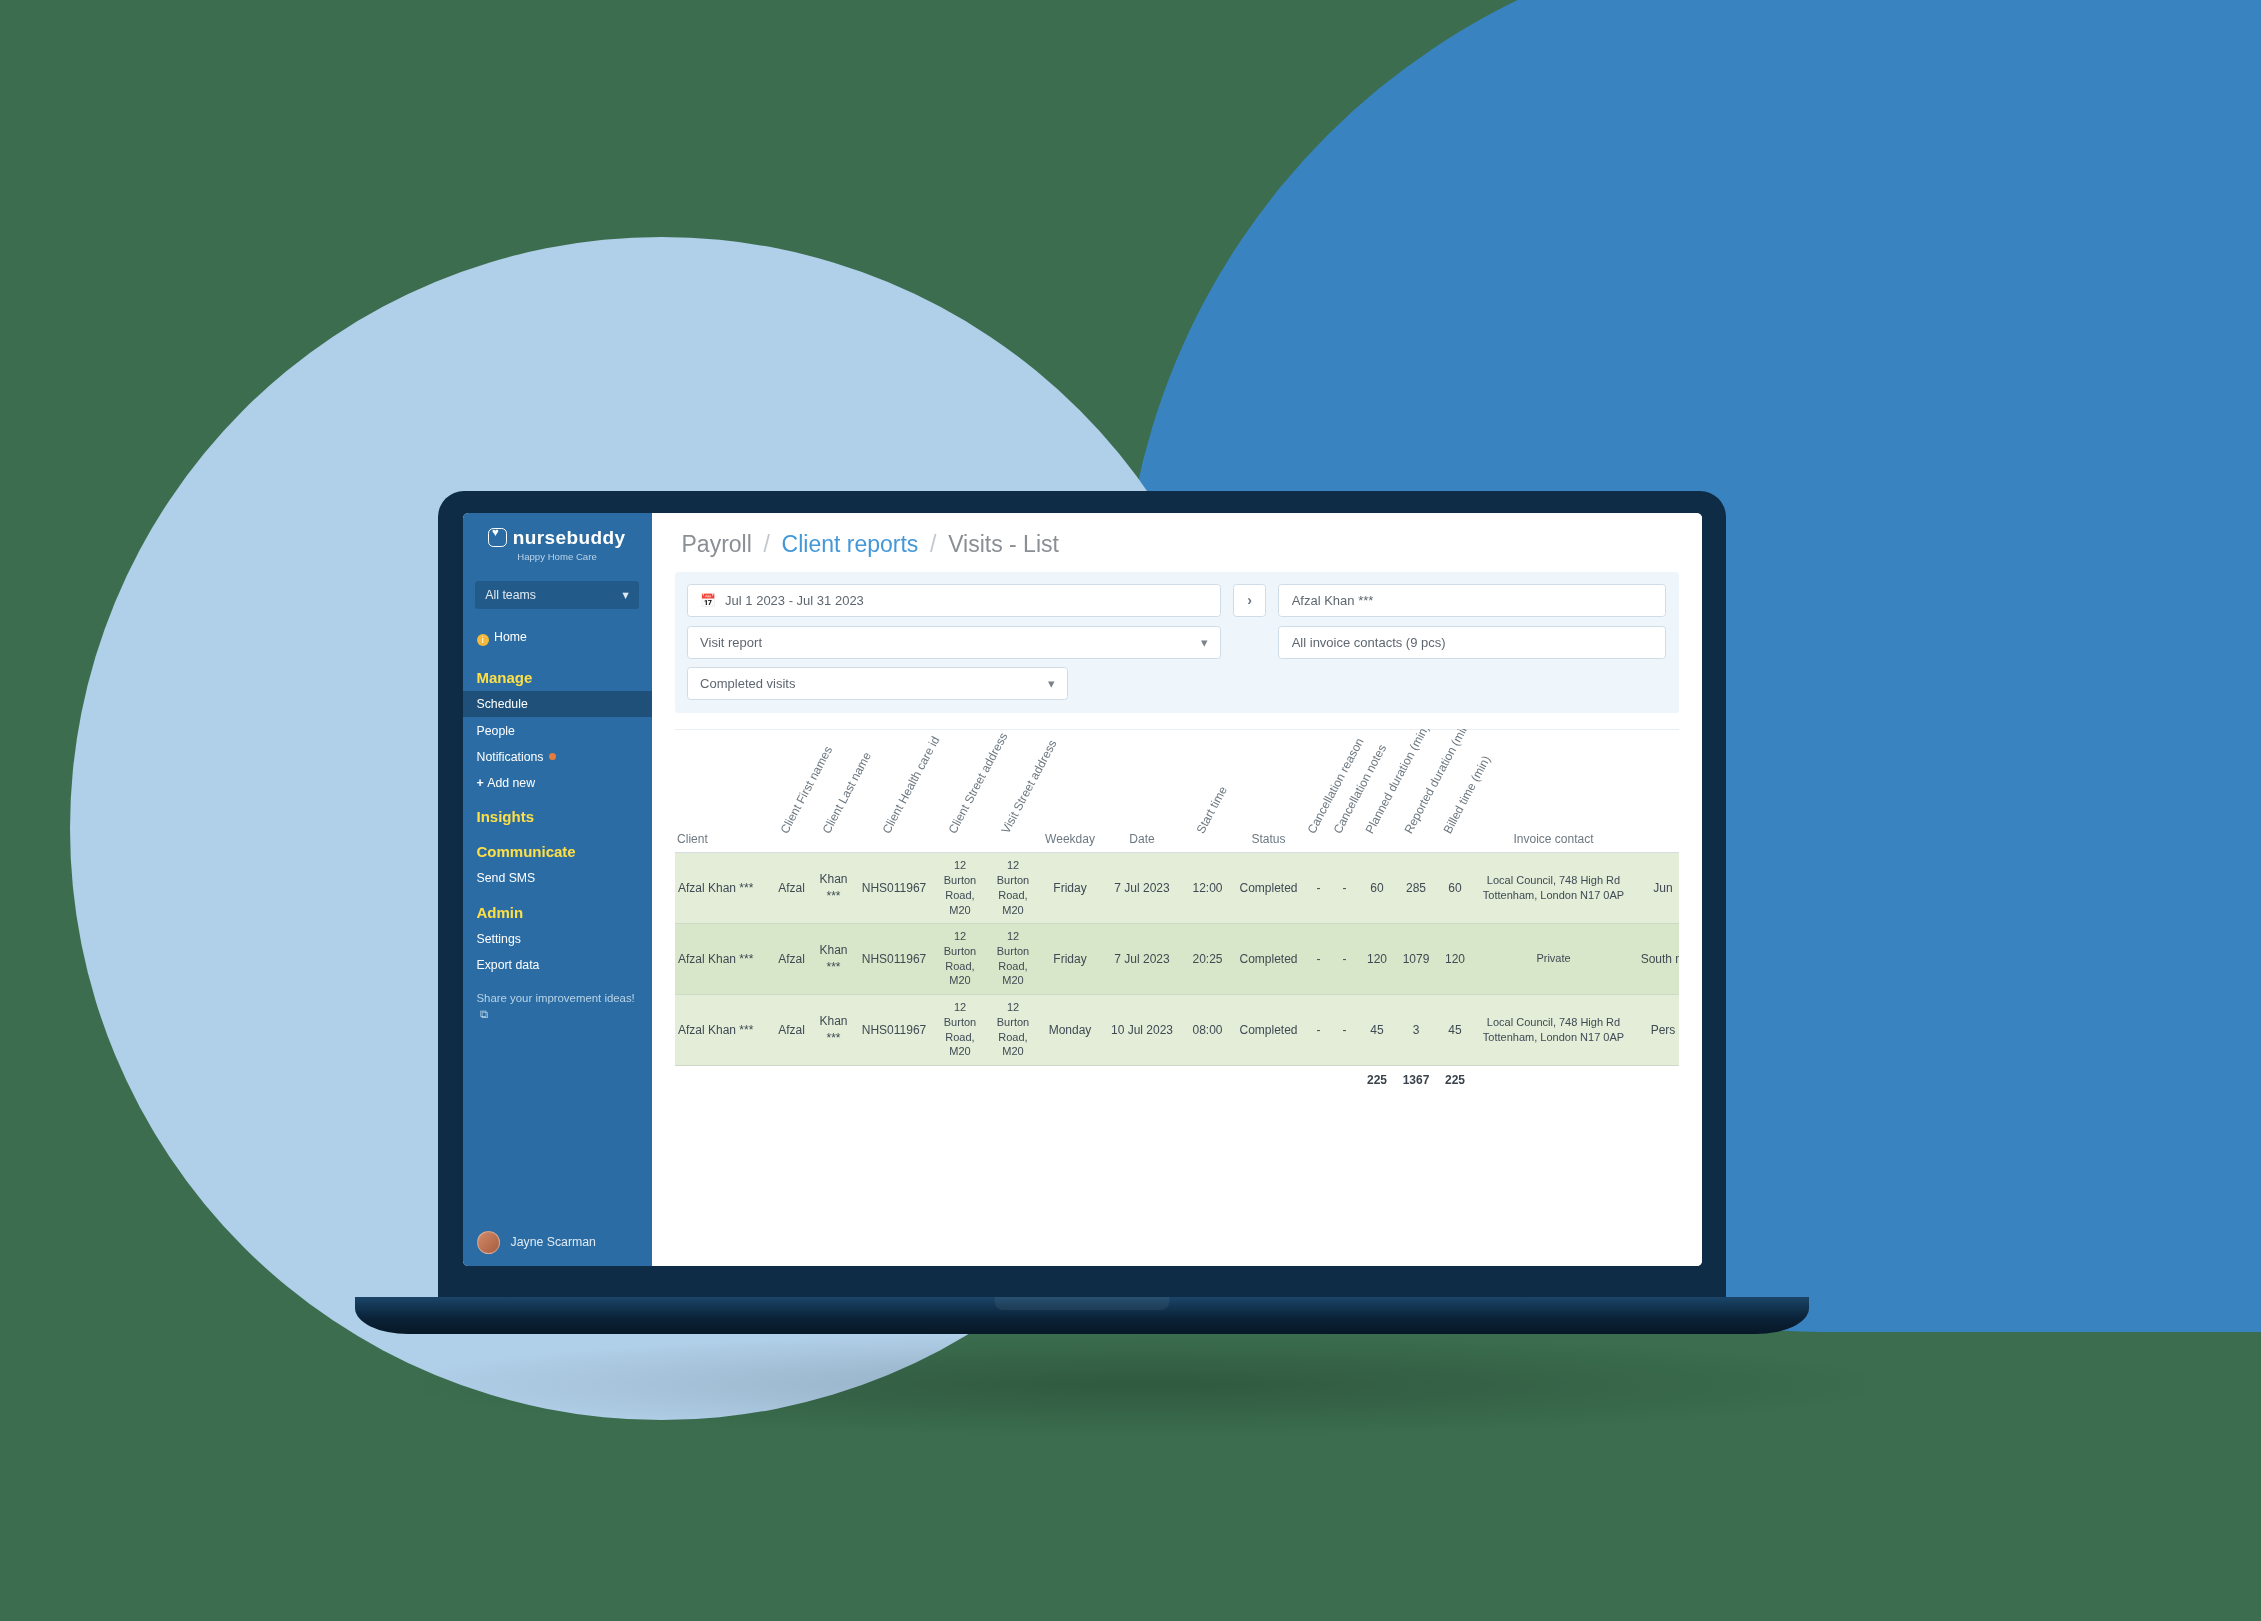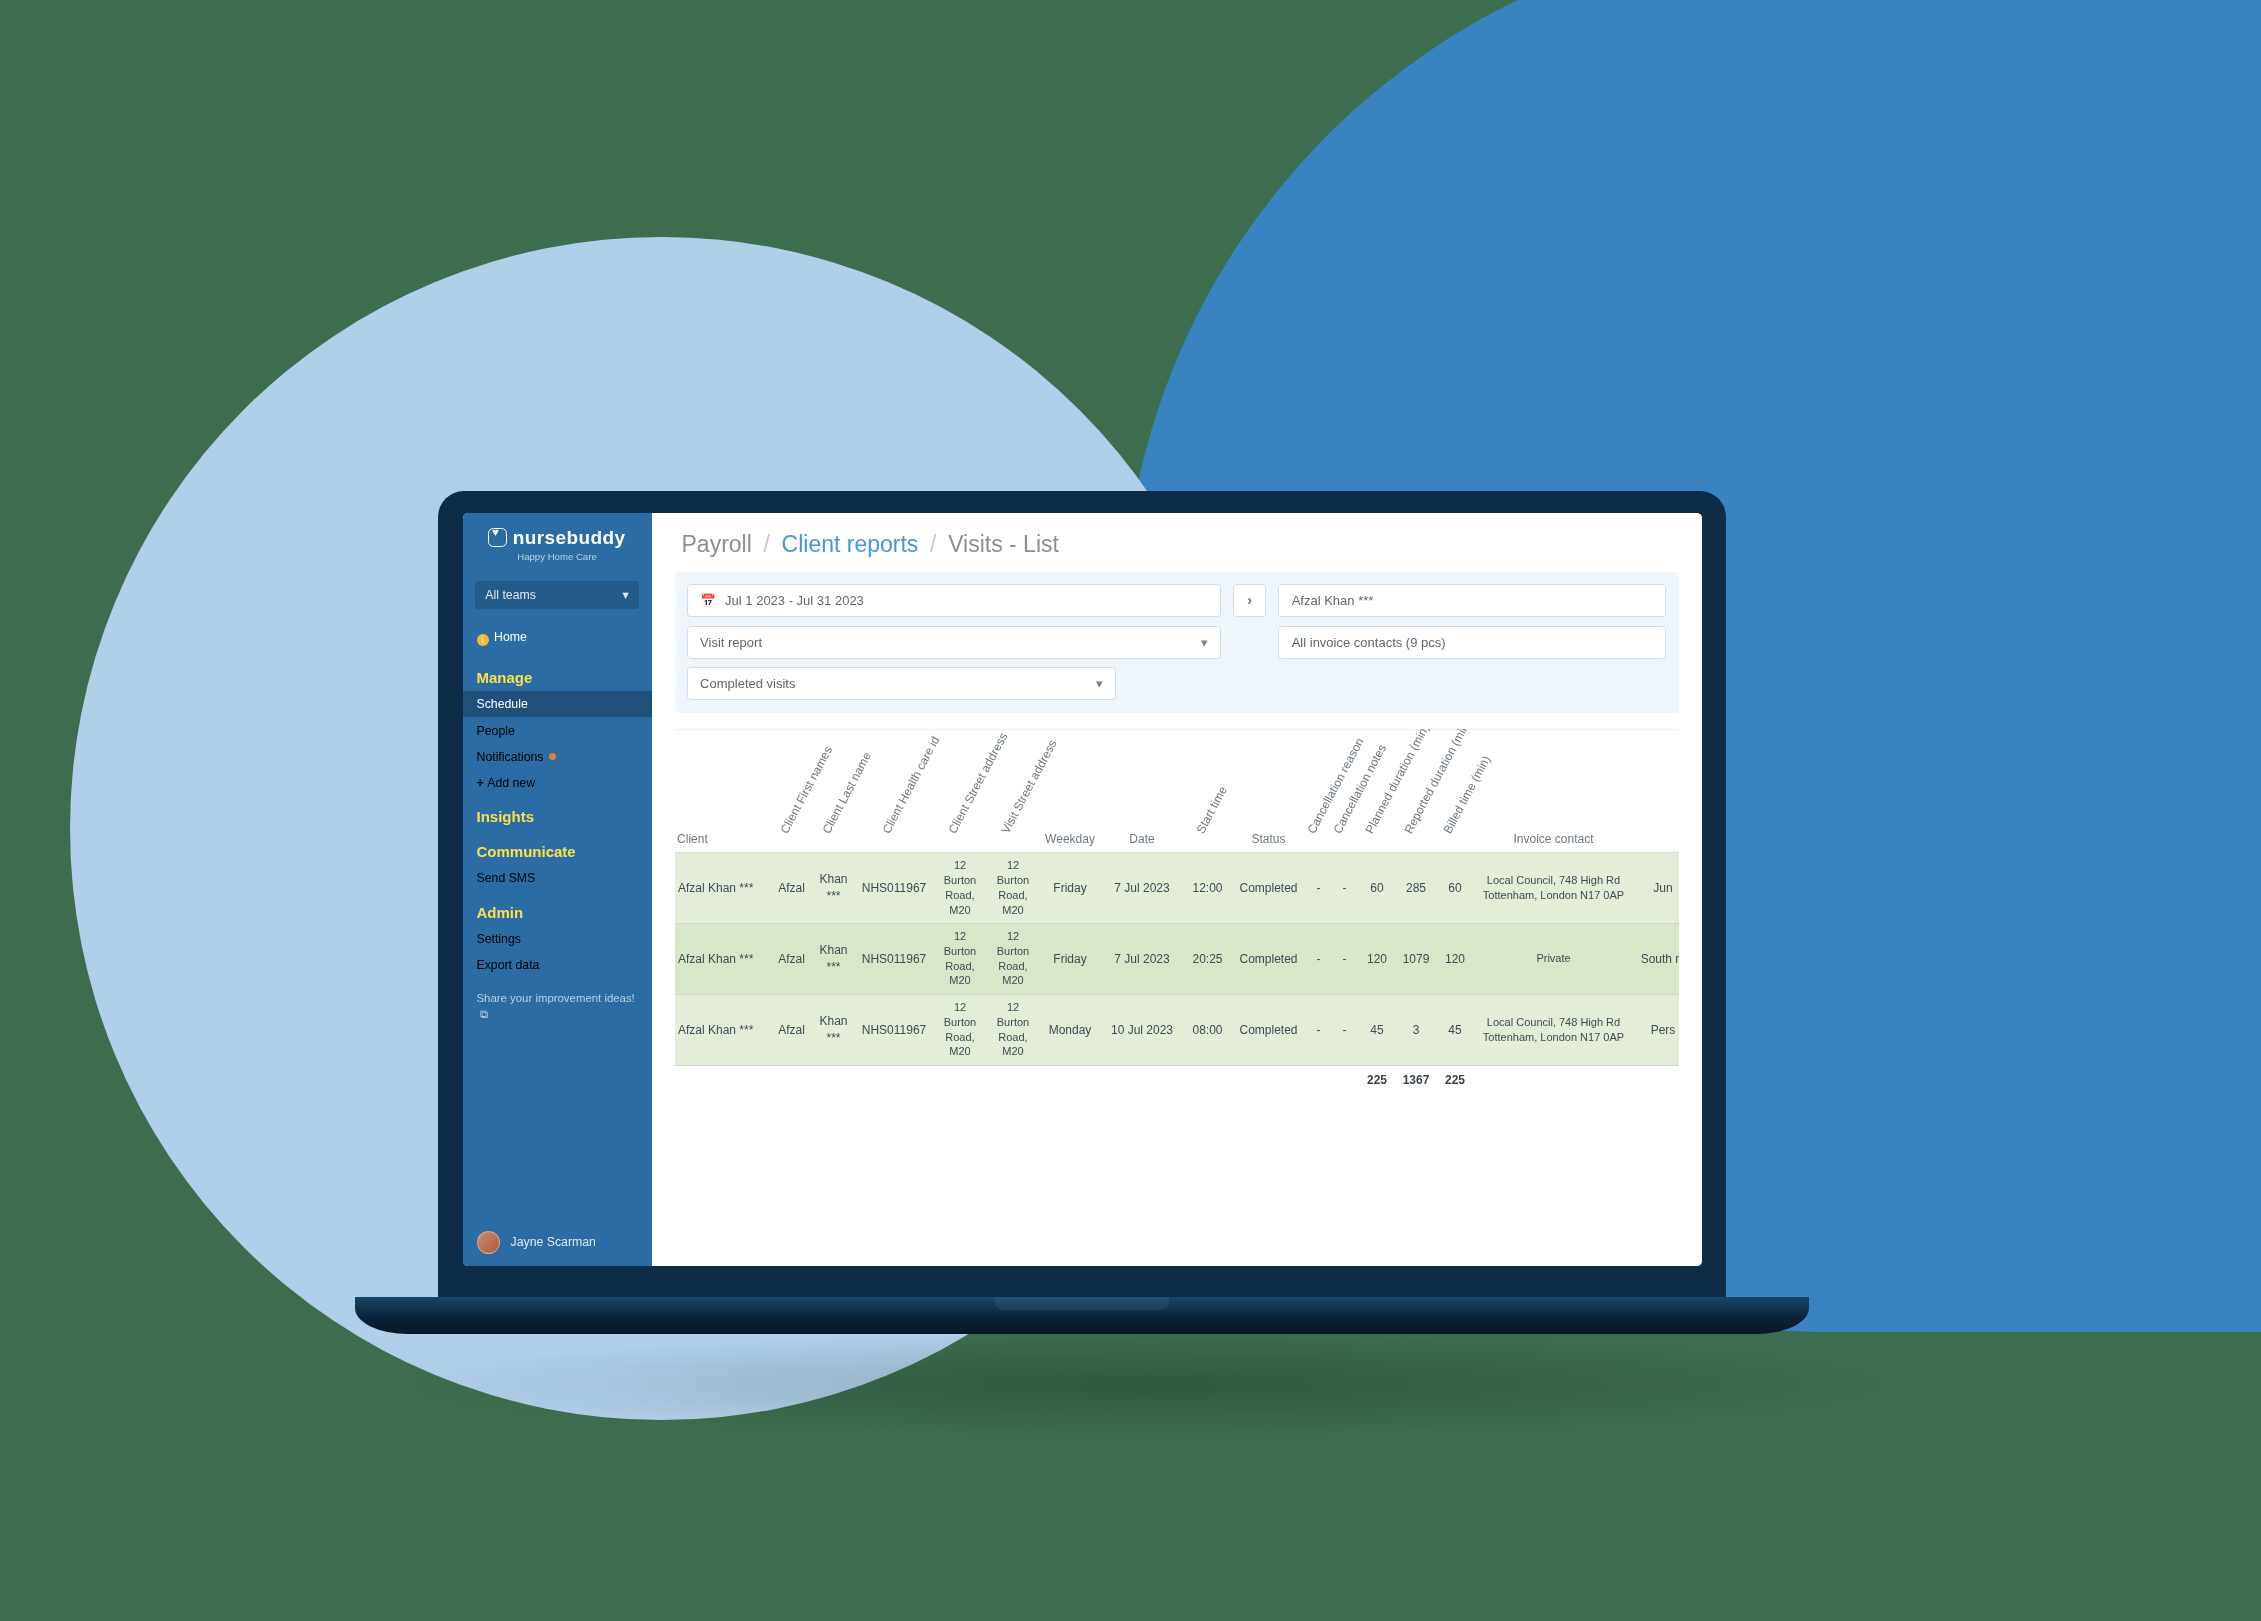--- a/index.html
+++ b/index.html
@@ -108,21 +108,21 @@
     cursor:pointer;
   }
   .nav-home{
     padding:10.5px 14px;font-size:12.3px;color:#fff;cursor:pointer;
   }
   .nav-home .dot{display:inline-block;width:12.3px;height:12.3px;border-radius:50%;background:#f3b93a;margin-right:5.3px;vertical-align:-1.8px;font-size:8.8px;color:#fff;text-align:center;line-height:12.3px}
   .section-label{
     padding:12.3px 14px 5.3px 14px;font-weight:700;color:#fde047;font-size:15px;
   }
   .nav-item{
-    padding:6.1px 14px;font-size:12.3px;color:#000000;cursor:pointer;
+    padding:6.1px 14px;font-size:12.3px;color:#ffffff;cursor:pointer;
   }
   .nav-item.active{background:var(--sidebar-active);color:#fff}
   .nav-item .badge{display:inline-block;width:7px;height:7px;border-radius:50%;background:#e57d3a;vertical-align:0.9px;margin-left:5.3px}
   .nav-item .plus{font-weight:700;margin-right:3.5px}
   .feedback{
     padding:12.3px 14px;font-size:11.4px;color:#b9d4e8;line-height:1.4;cursor:pointer;
   }
   .feedback .ext{margin-left:3.5px}
   .sidebar-spacer{flex:1}
   .user-row{
@@ -142,21 +142,21 @@
     padding:12.3px 12.3px;
   }
   .filter-row{display:flex;gap:12.3px;margin-bottom:8.8px}
   .filter-row:last-child{margin-bottom:0}
   .control{
     background:#fff;border:0.9px solid var(--border);border-radius:3.5px;
     padding:8px 12.3px;font-size:13px;color:var(--text);
     display:flex;align-items:center;gap:8.8px;min-width:0;
   }
   .control.grow{width:534px}
-  .control.half{width:429px}
+  .control.half{width:381px}
   .control .cal{color:#6b7680}
   .control .chev{margin-left:auto;color:#7a838c}
   .control input{border:none;outline:none;font-size:13px;color:var(--text);width:100%;background:transparent}
   .arrow-btn{
     background:#fff;border:0.9px solid var(--border);border-radius:3.5px;
     width:33px;display:flex;align-items:center;justify-content:center;color:#6b7680;cursor:pointer;font-weight:700;
   }
   
   .table-wrap{margin:16px 23px 4px 23px;overflow:hidden}
   table{width:100%;border-collapse:collapse;font-size:12px;color:var(--text-dark);table-layout:fixed}

